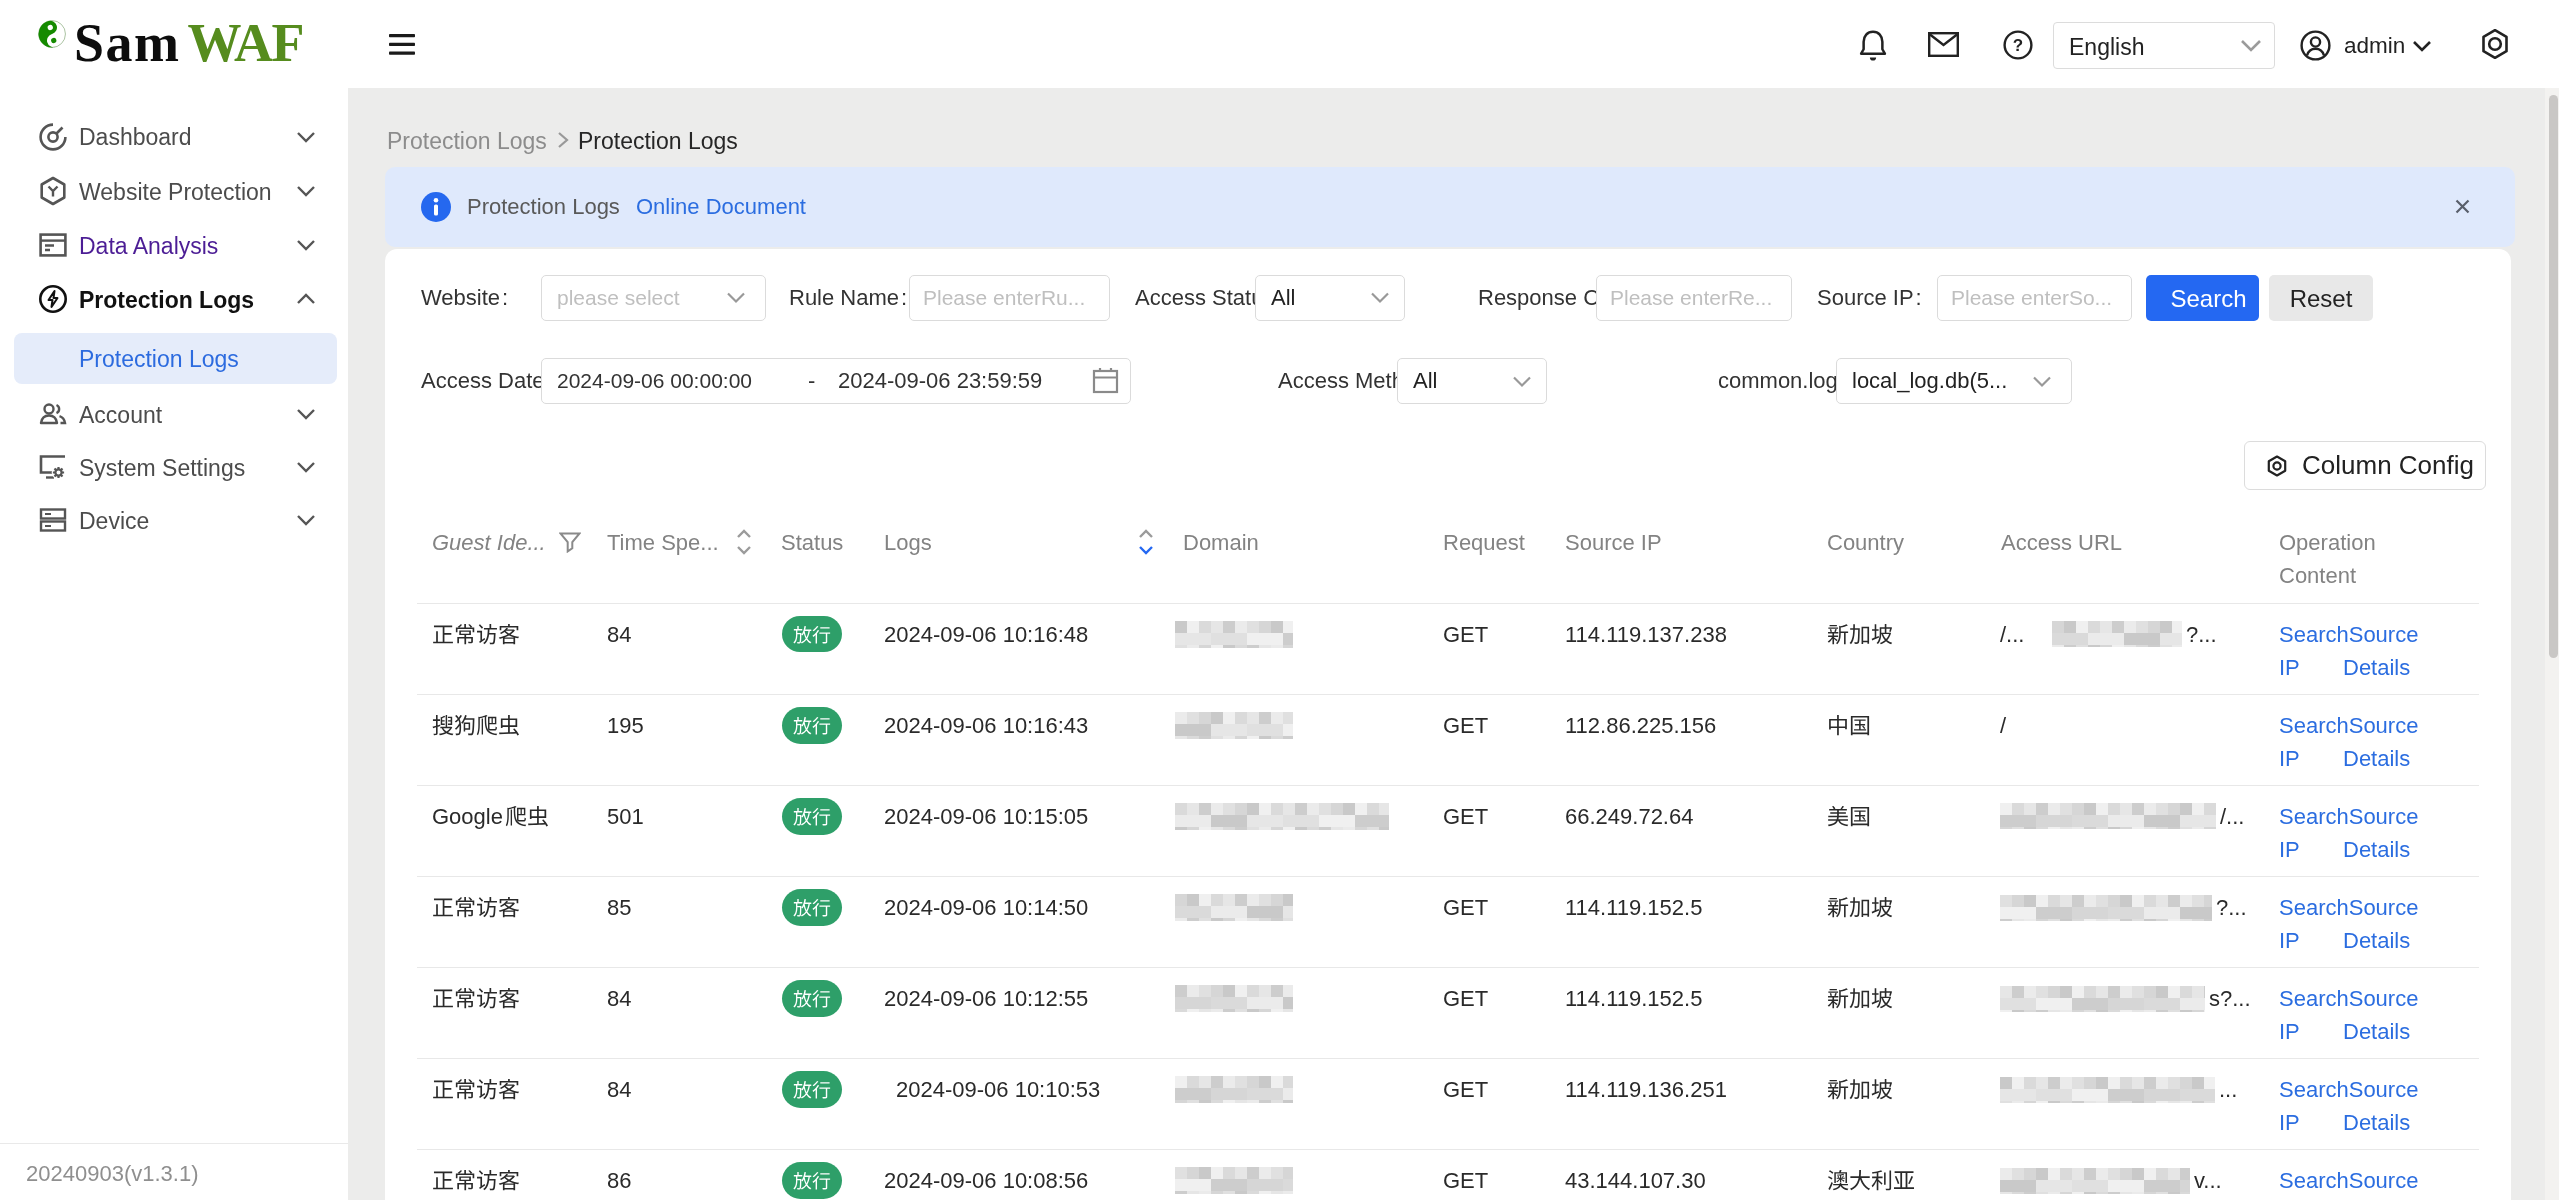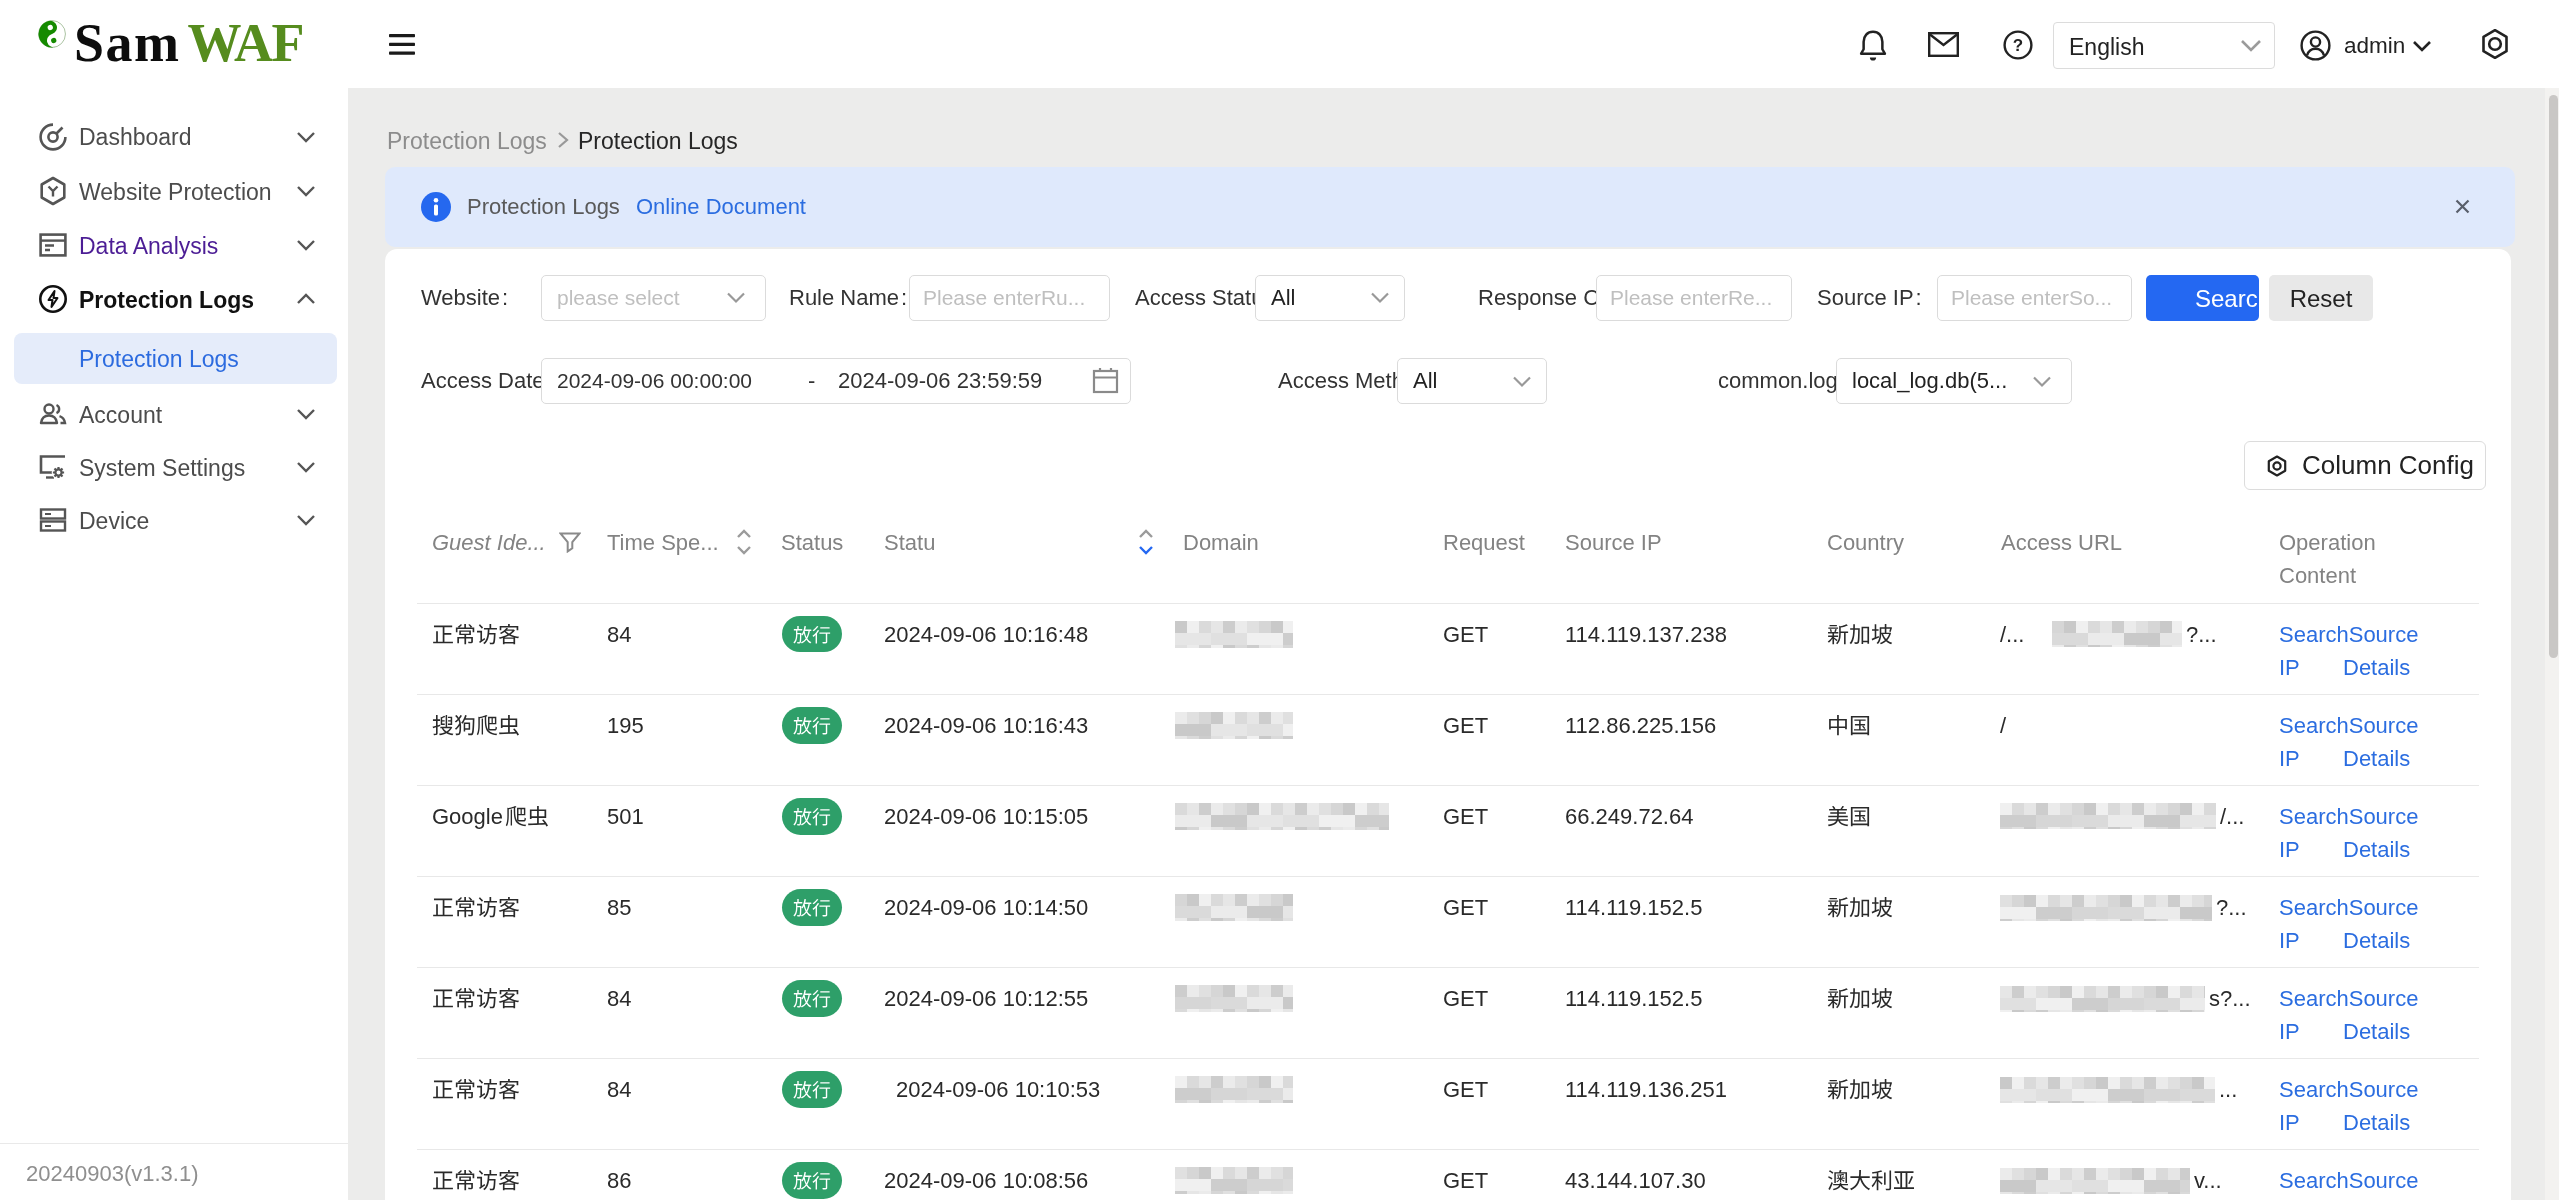--- a/index.html
+++ b/index.html
@@ -157,21 +157,21 @@
 <svg class="abs" style="left:1370px;top:292px" width="20" height="12" viewBox="0 0 20 12">
     <path d="M2 1.5 L10 9.5 L18 1.5" fill="none" stroke="#999" stroke-width="2.2"></path>
   </svg>
 <div class="t" style="left:1478px;top:284.7px;font-size:22px;line-height:26px;color:#333;width:119px;overflow:hidden">Response C</div>
 <div class="abs" style="left:1596px;top:274.5px;width:196px;height:46px;border:1.5px solid #dbdbdb;border-radius:5px;background:#fff"></div>
 <div class="t" style="left:1610px;top:285.3px;font-size:21px;line-height:25px;color:#bfbfbf;">Please enterRe...</div>
 <div class="t" style="left:1817px;top:284.7px;font-size:22px;line-height:26px;color:#333;">Source IP :</div>
 <div class="abs" style="left:1937px;top:274.5px;width:195px;height:46px;border:1.5px solid #dbdbdb;border-radius:5px;background:#fff"></div>
 <div class="t" style="left:1951px;top:285.3px;font-size:21px;line-height:25px;color:#bfbfbf;">Please enterSo...</div>
 <div class="abs" style="left:2146px;top:274.5px;width:113px;height:46px;background:#2468f2;border-radius:5px"></div>
-<div class="t" style="left:2146px;top:283.6px;font-size:24px;line-height:29px;color:#fff;"><span style="display:inline-block;width:125px;text-align:right">Search</span></div>
+<div class="t" style="left:2146px;top:283.6px;font-size:24px;line-height:29px;color:#fff;"><span style="display:inline-block;width:125px;text-align:center">Search</span></div>
 <div class="abs" style="left:2269px;top:274.5px;width:104px;height:46px;background:#e8e8e8;border-radius:5px"></div>
 <div class="t" style="left:2269px;top:283.6px;font-size:24px;line-height:29px;color:#222;"><span style="display:inline-block;width:104px;text-align:center">Reset</span></div>
 <div class="t" style="left:421px;top:367.7px;font-size:22px;line-height:26px;color:#333;width:120px;overflow:hidden">Access Date</div>
 <div class="abs" style="left:541px;top:357.5px;width:590px;height:46px;border:1.5px solid #dbdbdb;border-radius:5px;background:#fff"></div>
 <div class="t" style="left:557px;top:367.7px;font-size:21px;line-height:26px;color:#333;">2024-09-06 00:00:00</div>
 <div class="t" style="left:808px;top:367.7px;font-size:22px;line-height:26px;color:#333;">-</div>
 <div class="t" style="left:838px;top:367.7px;font-size:22px;line-height:26px;color:#333;">2024-09-06 23:59:59</div>
 <svg class="abs" style="left:1092px;top:366.5px" width="27" height="27" viewBox="0 0 27 27">
 <rect x="2" y="4" width="23" height="21" fill="none" stroke="#8a8a8a" stroke-width="2.2"></rect>
 <path d="M2 10.5 L25 10.5 M8 4 L8 1 M19 4 L19 1" stroke="#8a8a8a" stroke-width="2.2"></path>
@@ -197,21 +197,21 @@
 <div class="t" style="left:432px;top:529.7px;font-size:22px;line-height:26px;color:#838383;font-style:italic;">Guest Ide...</div>
 <svg class="abs" style="left:559px;top:532px" width="22" height="21" viewBox="0 0 22 21">
 <path d="M1.5 1.5 L20.5 1.5 L13.3 10.1 L13.3 16.2 L8.7 19.4 L8.7 10.1 Z" fill="none" stroke="#8a8a8a" stroke-width="2"></path>
   </svg>
 <div class="t" style="left:607px;top:529.7px;font-size:22px;line-height:26px;color:#838383;">Time Spe...</div>
 <svg class="abs" style="left:735px;top:528px" width="18" height="28" viewBox="0 0 18 28">
     <path d="M3 9 L9 3 L15 9" fill="none" stroke="#9b9b9b" stroke-width="2.4"></path>
     <path d="M3 19 L9 25 L15 19" fill="none" stroke="#9b9b9b" stroke-width="2.4"></path>
   </svg>
 <div class="t" style="left:781px;top:529.7px;font-size:22px;line-height:26px;color:#838383;">Status</div>
-<div class="t" style="left:884px;top:529.7px;font-size:22px;line-height:26px;color:#838383;">Statu</div>
+<div class="t" style="left:884px;top:529.7px;font-size:22px;line-height:26px;color:#838383;">Logs</div>
 <svg class="abs" style="left:1137px;top:528px" width="18" height="28" viewBox="0 0 18 28">
     <path d="M3 9 L9 3 L15 9" fill="none" stroke="#9b9b9b" stroke-width="2.4"></path>
     <path d="M3 19 L9 25 L15 19" fill="none" stroke="#2468f2" stroke-width="2.4"></path>
   </svg>
 <div class="t" style="left:1183px;top:529.7px;font-size:22px;line-height:26px;color:#838383;">Domain</div>
 <div class="t" style="left:1443px;top:529.7px;font-size:22px;line-height:26px;color:#838383;">Request</div>
 <div class="t" style="left:1565px;top:529.7px;font-size:22px;line-height:26px;color:#838383;">Source IP</div>
 <div class="t" style="left:1827px;top:529.7px;font-size:22px;line-height:26px;color:#838383;">Country</div>
 <div class="t" style="left:2001px;top:529.7px;font-size:22px;line-height:26px;color:#838383;">Access URL</div>
 <div class="t" style="left:2279px;top:529.7px;font-size:22px;line-height:26px;color:#838383;">Operation</div>

